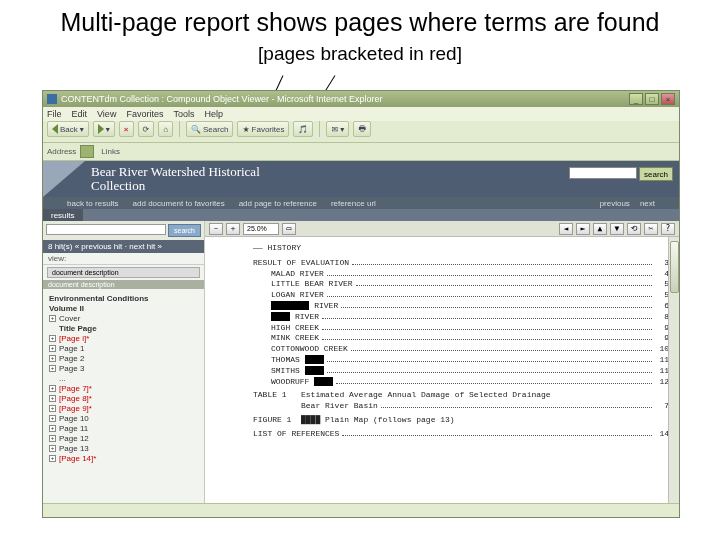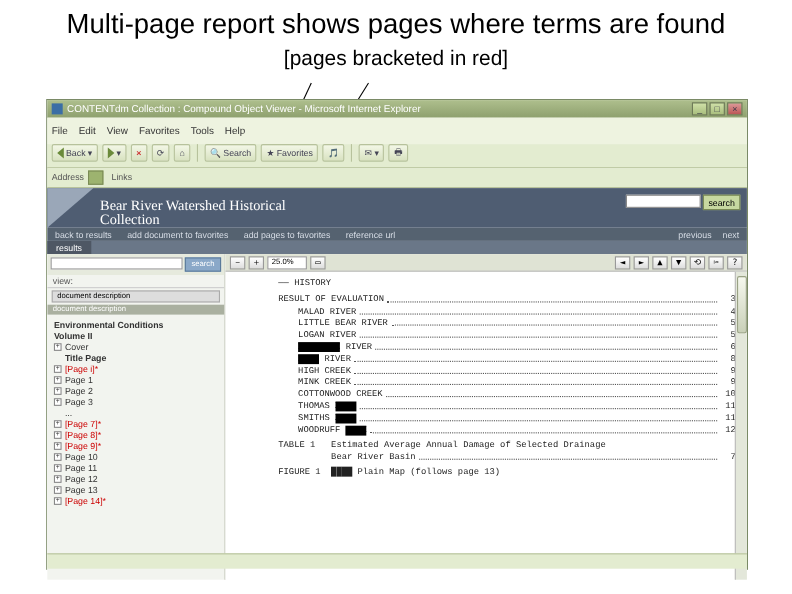--- a/index.html
+++ b/index.html
@@ -10,46 +10,46 @@
   .browser {
     position: absolute; left: 42px; top: 90px; width: 638px; height: 428px;
     border: 1px solid #7a8a66; background: #fff; font-size: 9px;
   }
   
   .tb { height: 16px; background: linear-gradient(#aebf8d,#8ea06e); display: flex; align-items: center; padding: 0 4px; color: #fff; font-size: 9px; }
   .tb .ticon { width: 10px; height: 10px; background: #3b6ea5; margin-right: 4px; }
   .tb .ttxt { flex: 1; white-space: nowrap; overflow: hidden; }
   .tb .tbtn { width: 14px; height: 12px; margin-left: 2px; background: linear-gradient(#cfe0a8,#a9be7e); border: 1px solid #6e7a58; display: flex; align-items: center; justify-content: center; font-size: 8px; color: #334; }
   
-  .mb { height: 24px; background: #eef3e0; display: flex; align-items: center; padding: 0 4px; gap: 10px; color: #333; font-size: 9px; }
+  .mb { height: 14px; background: #eef3e0; display: flex; align-items: center; padding: 0 4px; gap: 10px; color: #333; font-size: 9px; }
   .mb span { cursor: default; }
   
   .tbr { height: 22px; background: #e3ecd0; border-bottom: 1px solid #b7c29c; display: flex; align-items: flex-start; padding: 0 4px; gap: 4px; }
   .tbtn2 { height: 16px; padding: 0 4px; border: 1px solid #b7c29c; background: linear-gradient(#f3f7e7,#d8e2c0); display: flex; align-items: center; gap: 2px; font-size: 8px; color: #445; border-radius: 2px; }
   .arrowL { border-right: 6px solid #6a8a3a; border-top: 5px solid transparent; border-bottom: 5px solid transparent; width:0;height:0; }
   .arrowR { border-left: 6px solid #6a8a3a; border-top: 5px solid transparent; border-bottom: 5px solid transparent; width:0;height:0; }
   .x { color: #c33; font-weight: bold; }
   .sep { width: 1px; height: 16px; background: #b7c29c; margin: 0 2px; }
   
   .ab { height: 18px; background: #e3ecd0; display: flex; align-items: center; padding: 0 4px; gap: 4px; border-bottom: 1px solid #b7c29c; }
   .ab .lbl { font-size: 8px; color: #555; }
   .ab input { flex: 1; height: 13px; font-size: 8px; padding: 0 3px; border: 1px solid #999; background: #fff; }
   .ab .go { width: 14px; height: 13px; background: #9db36f; border: 1px solid #7a8a55; }
   .ab .links { font-size: 8px; color: #555; padding: 0 3px; }
   
   .pg { position: relative; height: calc(100% - 70px); background: #fff; }
   
-  .banner { height: 36px; background: #4f5d72; display: flex; align-items: flex-end; position: relative; }
+  .banner { height: 36px; background: #4f5d72; display: flex; align-items: center; position: relative; }
   .banner .diag { position: absolute; left:0; top:0; width: 42px; height: 36px; background: #9aa7b8; clip-path: polygon(0 0, 100% 0, 0 100%); }
   .banner .title { margin-left: 48px; color: #fff; font-family: Georgia, serif; font-size: 13px; line-height: 1.05; }
   .banner .srch { position: absolute; right: 6px; top: 6px; display: flex; gap: 2px; }
   .banner .srch input { width: 68px; height: 12px; font-size: 8px; border: 1px solid #888; }
   .banner .srch button { height: 14px; font-size: 8px; padding: 0 4px; background: #c7d8a0; border: 1px solid #7a8a55; }
   
-  .link1 { height: 12px; background: #556270; color: #d7dde6; font-size: 8px; display: flex; align-items: center; padding: 0 7px; gap: 14px; }
+  .link1 { height: 12px; background: #556270; color: #d7dde6; font-size: 8px; display: flex; align-items: center; padding: 0 24px; gap: 14px; }
   .link1 .r { margin-left: auto; display:flex; gap:10px;}
   
   .crumb { height: 12px; background: #6a7788; display: flex; align-items: center; font-size: 8px; color: #fff; }
   .crumb .tab { padding: 0 8px; background: #4e5764; height: 100%; display: flex; align-items: center; }
   .crumb .tab2 { padding: 0 8px; margin-top: 42px; }
   
   .split { display: flex; height: calc(100% - 60px); }
   .left { width: 162px; background: #f2f4ef; border-right: 1px solid #c5c9bb; font-size: 8px; overflow: hidden; }
   .right { flex: 1; background: #fff; position: relative; }
   
@@ -147,38 +147,39 @@
           <span>Collection</span>
         </div>
         <div class="srch">
           <input style="">
           <button>search</button>
         </div>
       </div>
       <div class="link1">
         <span>back to results</span>
         <span>add document to favorites</span>
-        <span>add pages to favorites</span>
+        <span>add page to reference</span>
         <span>reference url</span>
         <span class="r">
           <span>previous</span>
           <span>next</span>
         </span>
       </div>
       <div class="crumb">
         <span class="tab">results</span>
         <span class="tab2">objects</span>
       </div>
 
       <div class="split">
         <div class="left">
           <div class="sbar">
             <input style="">
             <button>search</button>
           </div>
+          <div class="hits">8 hit(s)    « previous hit · next hit »</div>
           <div class="view">view:</div>
           <div class="dd">document description</div>
           <div class="hdr">document description</div>
           <div class="tree">
             <div class="node blk">
               <span>Environmental Conditions</span>
             </div>
             <div class="node blk">
               <span>Volume II</span>
             </div>
@@ -274,20 +275,21 @@
                 <div class="row" style="padding-left: 18px;"><span>HIGH CREEK</span><span class="dots"></span><span class="num">9</span></div>
                 <div class="row" style="padding-left: 18px;"><span>MINK CREEK</span><span class="dots"></span><span class="num">9</span></div>
                 <div class="row" style="padding-left: 18px;"><span>COTTONWOOD CREEK</span><span class="dots"></span><span class="num">10</span></div>
                 <div class="row" style="padding-left: 18px;"><span>THOMAS <span class="mk">XXXX</span></span><span class="dots"></span><span class="num">11</span></div>
                 <div class="row" style="padding-left: 18px;"><span>SMITHS <span class="mk">XXXX</span></span><span class="dots"></span><span class="num">11</span></div>
                 <div class="row" style="padding-left: 18px;"><span>WOODRUFF <span class="mk">XXXX</span></span><span class="dots"></span><span class="num">12</span></div>
               </div>
             <div class="row" style="margin-top:3px;"><span>TABLE 1   Estimated Average Annual Damage of Selected Drainage</span></div>
             <div class="row"><span>          Bear River Basin</span><span class="dots"></span><span class="num">7</span></div>
             <div class="row" style="margin-top:3px;"><span>FIGURE 1  ████ Plain Map (follows page 13)</span></div>
+            <div class="row" style="margin-top:3px;"><span>LIST OF REFERENCES</span><span class="dots"></span><span class="num">14</span></div>
           </div>
           <div class="scrollv">
               <div class="th"></div>
             </div>
         </div>
       </div>
     </div>
 
     <div class="sb">
       <span></span>

